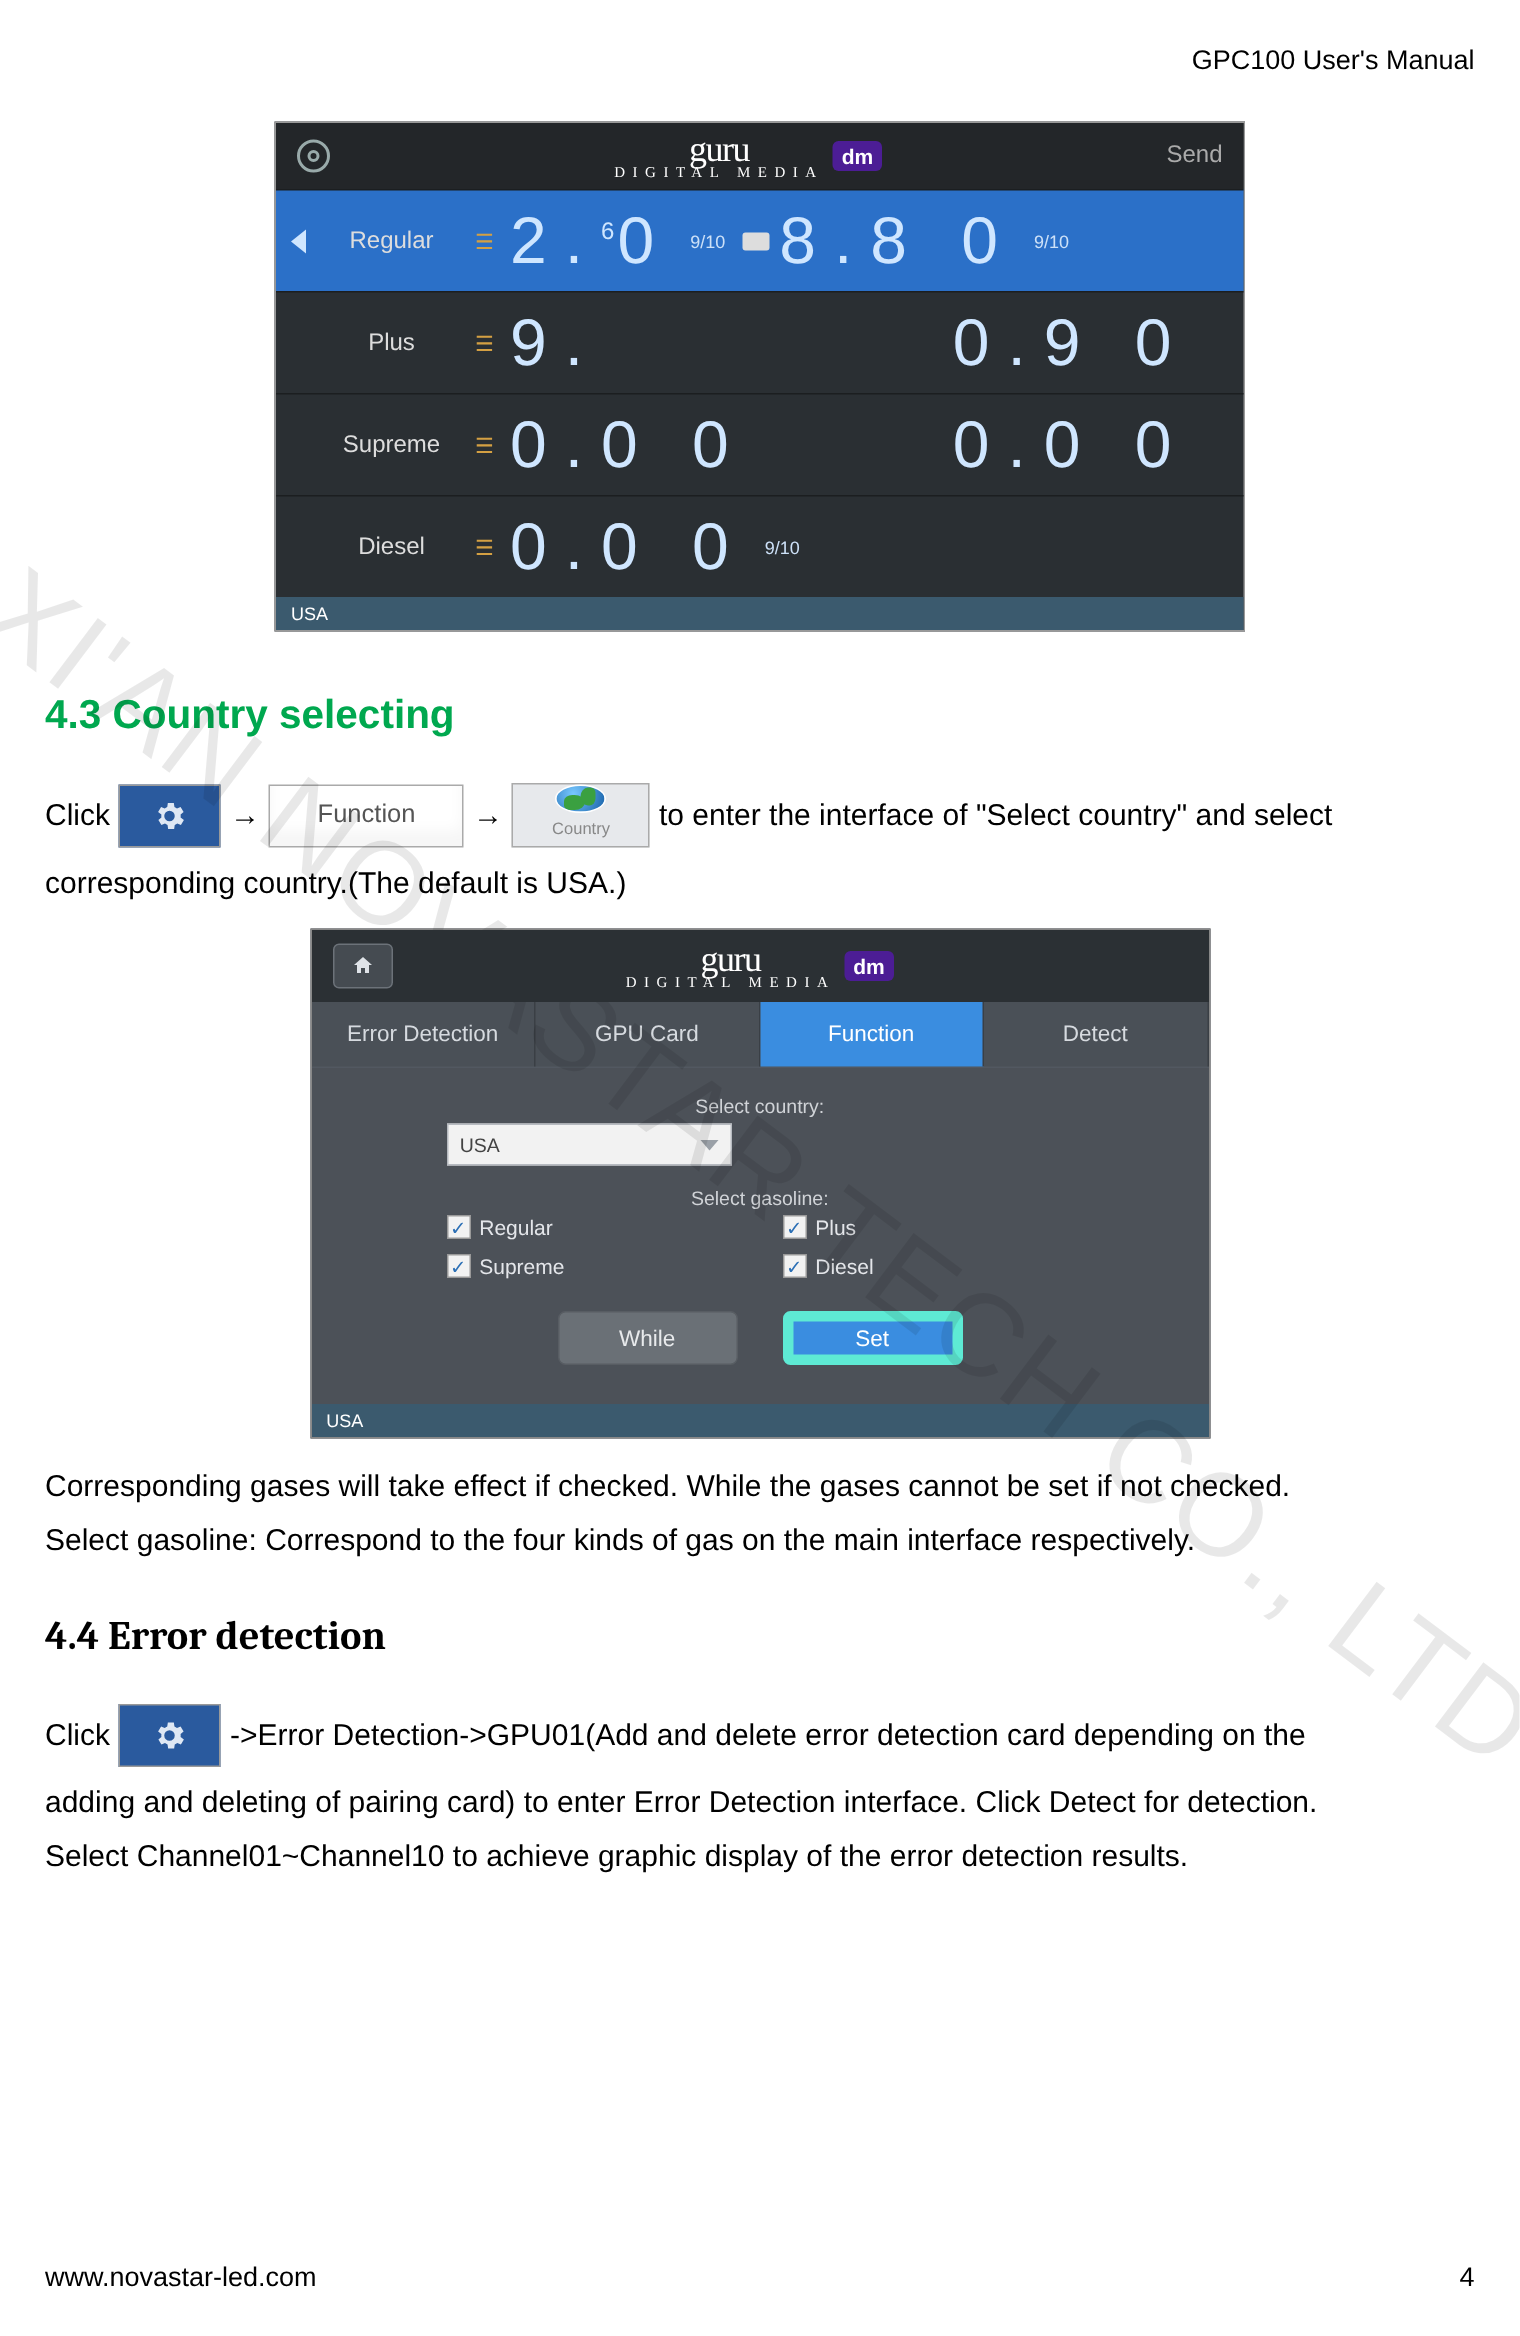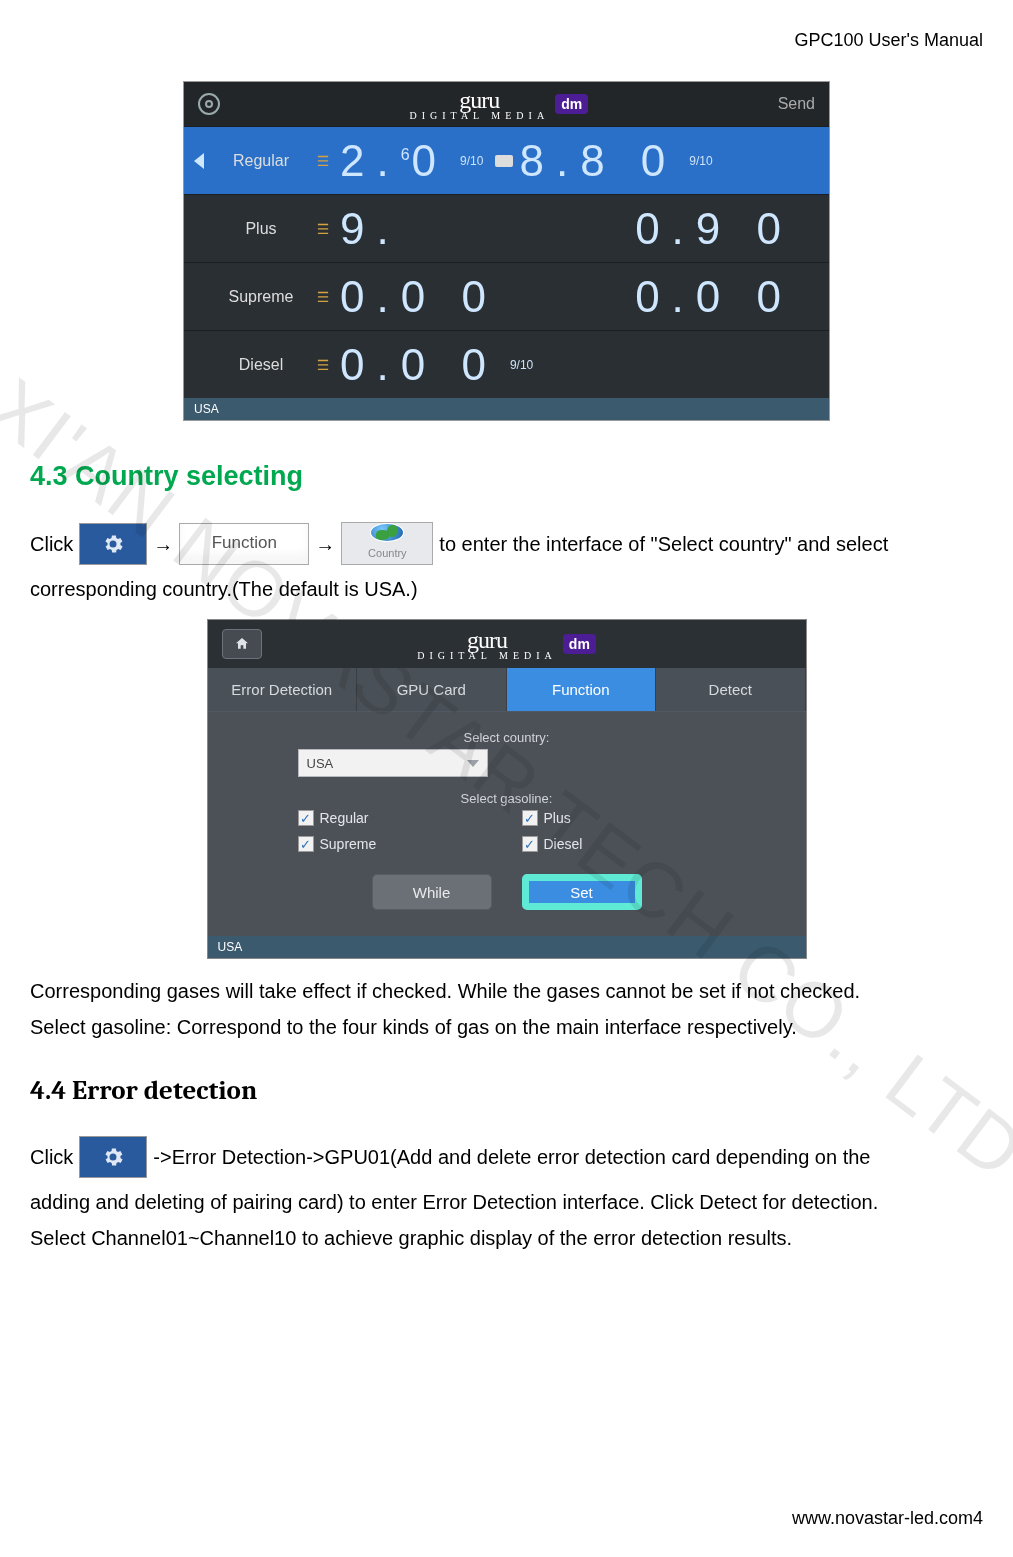--- a/index.html
+++ b/index.html
@@ -16,21 +16,21 @@
       text-align: right;
       font-size: 18px;
       margin-bottom: 30px;
     }
     .footer {
       position: absolute;
       bottom: 28px;
       left: 30px;
       right: 30px;
       display: flex;
-      justify-content: flex-end;
+      justify-content: space-between;
       font-size: 18px;
     }
     .watermark {
       position: absolute;
       top: 50%;
       left: 50%;
       transform: translate(-50%, -50%) rotate(37deg);
       font-size: 78px;
       color: rgba(0,0,0,0.09);
       white-space: nowrap;

